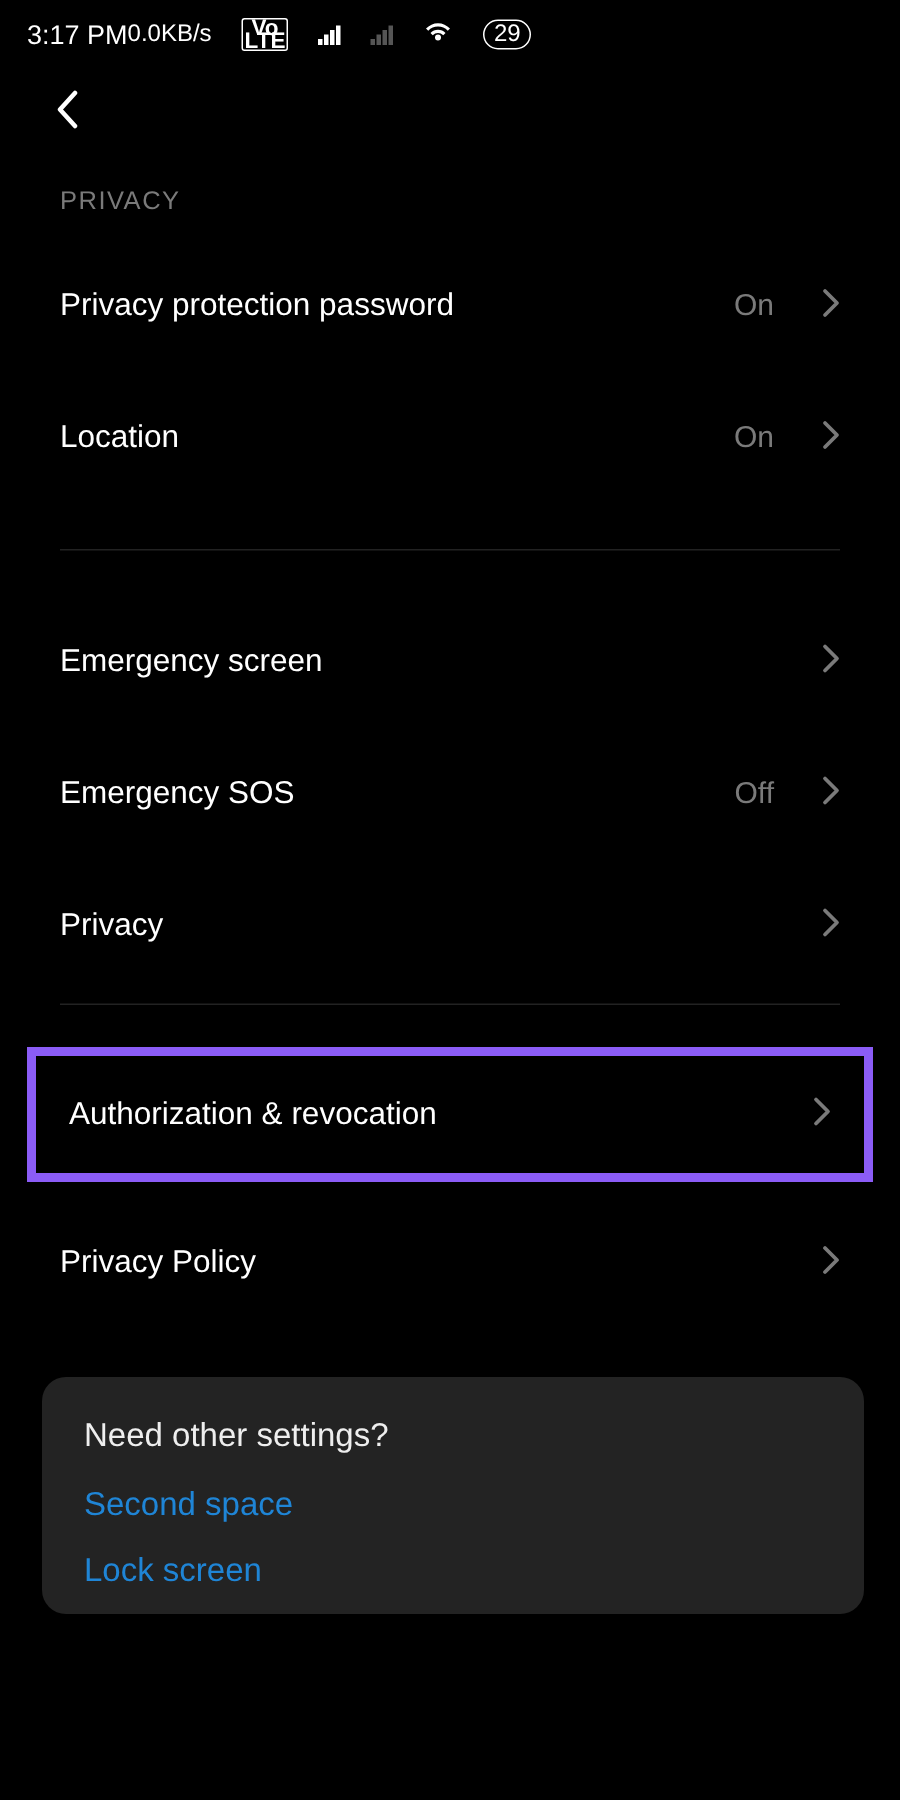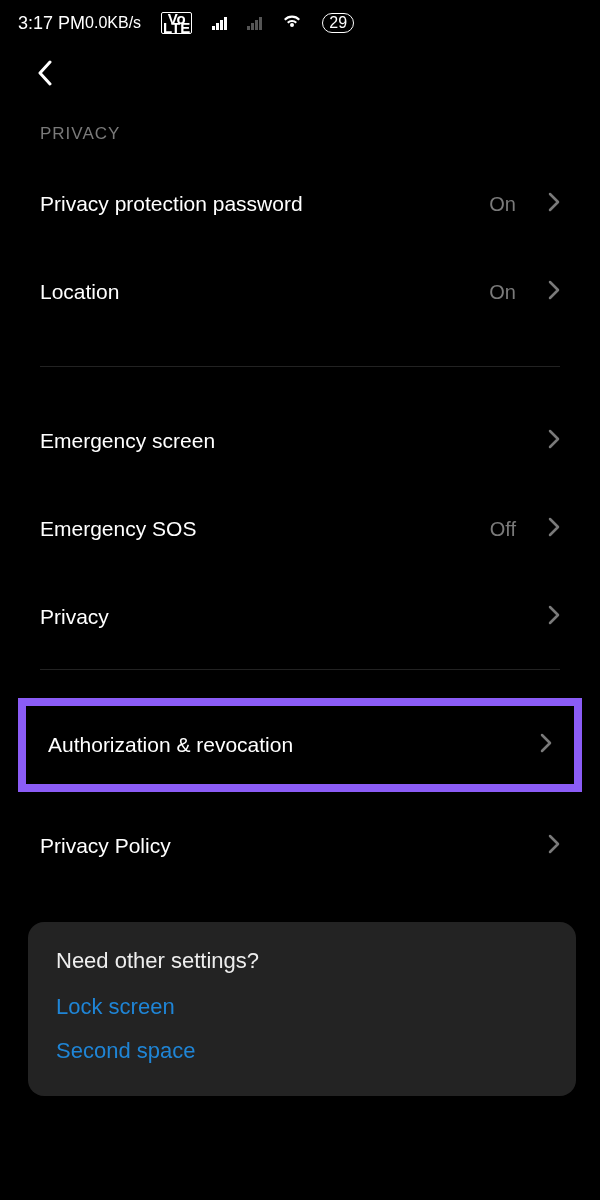--- a/index.html
+++ b/index.html
@@ -17,23 +17,23 @@
   .back { width:30px; height:30px; display:flex; align-items:center; justify-content:center; }
   .back svg { width:16px; height:26px; }
   .title { flex:1; text-align:center; font-size:27px; font-weight:500; margin-left:-30px; }
   .section-label { color:#7a7a7a; font-size:17px; letter-spacing:1px; padding:14px 40px 16px 40px; font-weight:500;}
   .row { display:flex; align-items:center; justify-content:space-between; padding:0 40px; height:88px; }
   .row .label { font-size:21px; color:#fff; font-weight:400;}
   .row .right { display:flex; align-items:center; gap:32px; }
   .row .value { color:#7a7a7a; font-size:20px; }
   .chev svg { width:12px; height:20px; }
   .divider { height:1px; background:#222; margin:0 40px; }
-  .hl { border:8px solid #8b5cf6; margin:28px 18px 10px 18px; }
+  .hl { border:6px solid #8b5cf6; margin:28px 18px 10px 18px; }
   .hl .row { height:78px; padding:0 22px;}
-  .card { background:#232323; margin:32px 24px 0 28px; border-radius:16px; padding:26px 28px 28px 28px;}
+  .card { background:#232323; margin:32px 24px 0 28px; border-radius:16px; padding:26px 28px 12px 28px;}
   .card .q { font-size:22px; color:#eee; margin-bottom:20px;}
   .card .link { display:block; color:#1f85d6; font-size:22px; font-weight:500; margin:18px 0 4px 0;}
 </style>
 </head>
 <body>
 
 <div class="statusbar">
   <div>3:17 PM</div>
   <div class="right">
     <span>0.0KB/s</span>
@@ -144,15 +144,15 @@
   <div class="label">Privacy Policy</div>
   <div class="right">
     <span class="chev"><svg viewBox="0 0 12 20">
           <polyline points="2,2 10,10 2,18" fill="none" stroke="#7a7a7a" stroke-width="2.5" stroke-linecap="round" stroke-linejoin="round"></polyline>
         </svg></span>
   </div>
 </div>
 
 <div class="card">
   <div class="q">Need other settings?</div>
+  <a class="link">Second space</a>
   <a class="link">Lock screen</a>
-  <a class="link">Second space</a>
 </div>
 
 </body></html>

